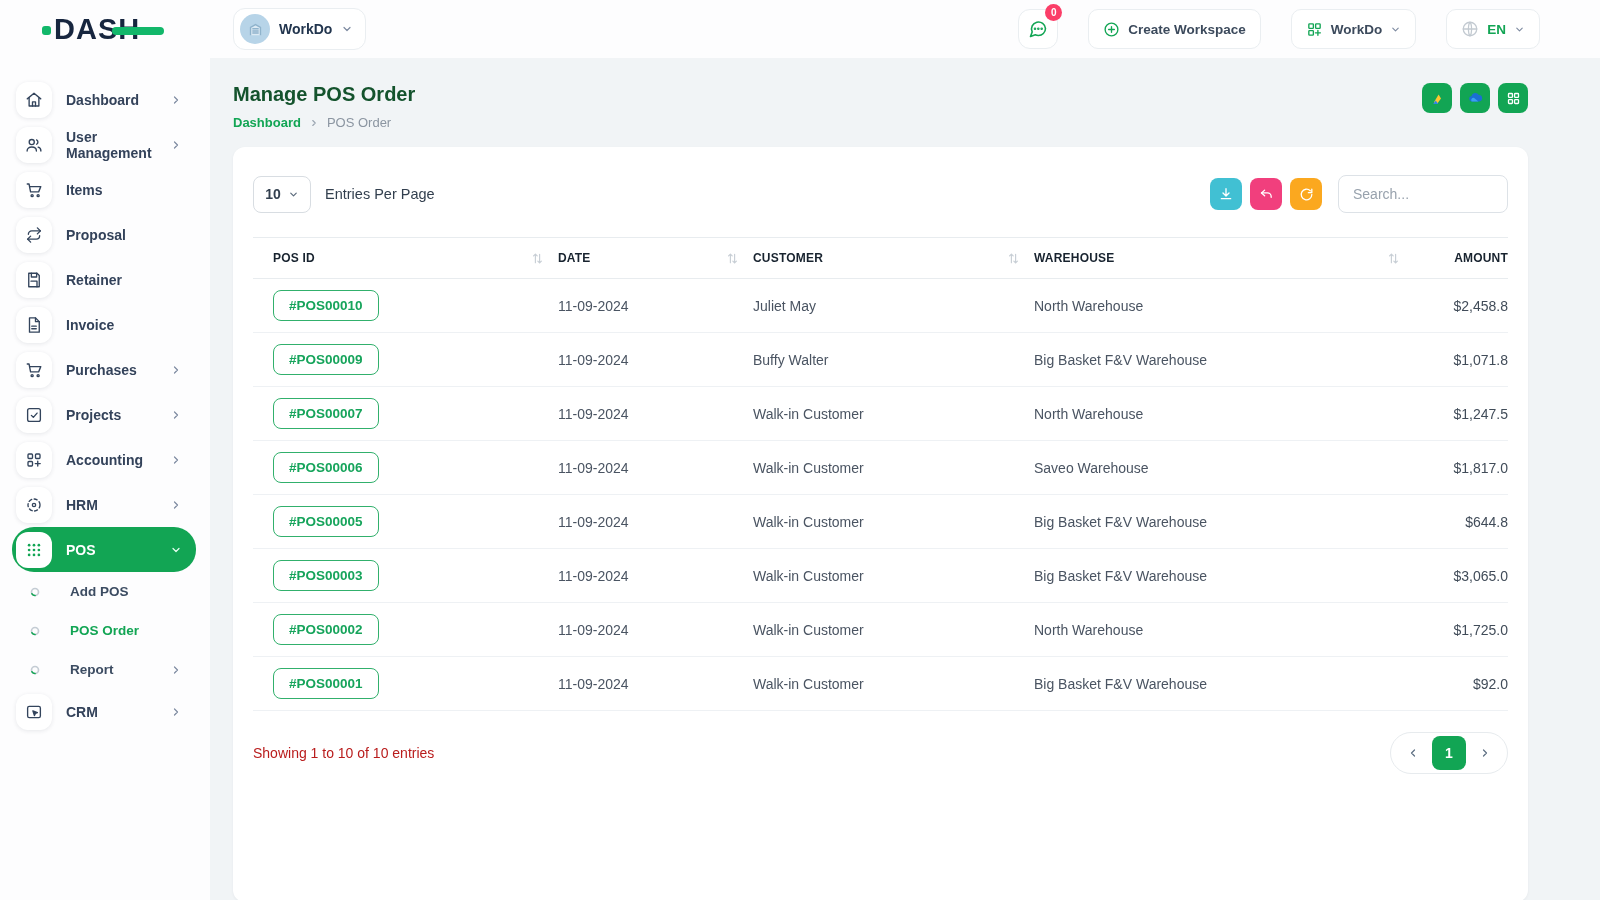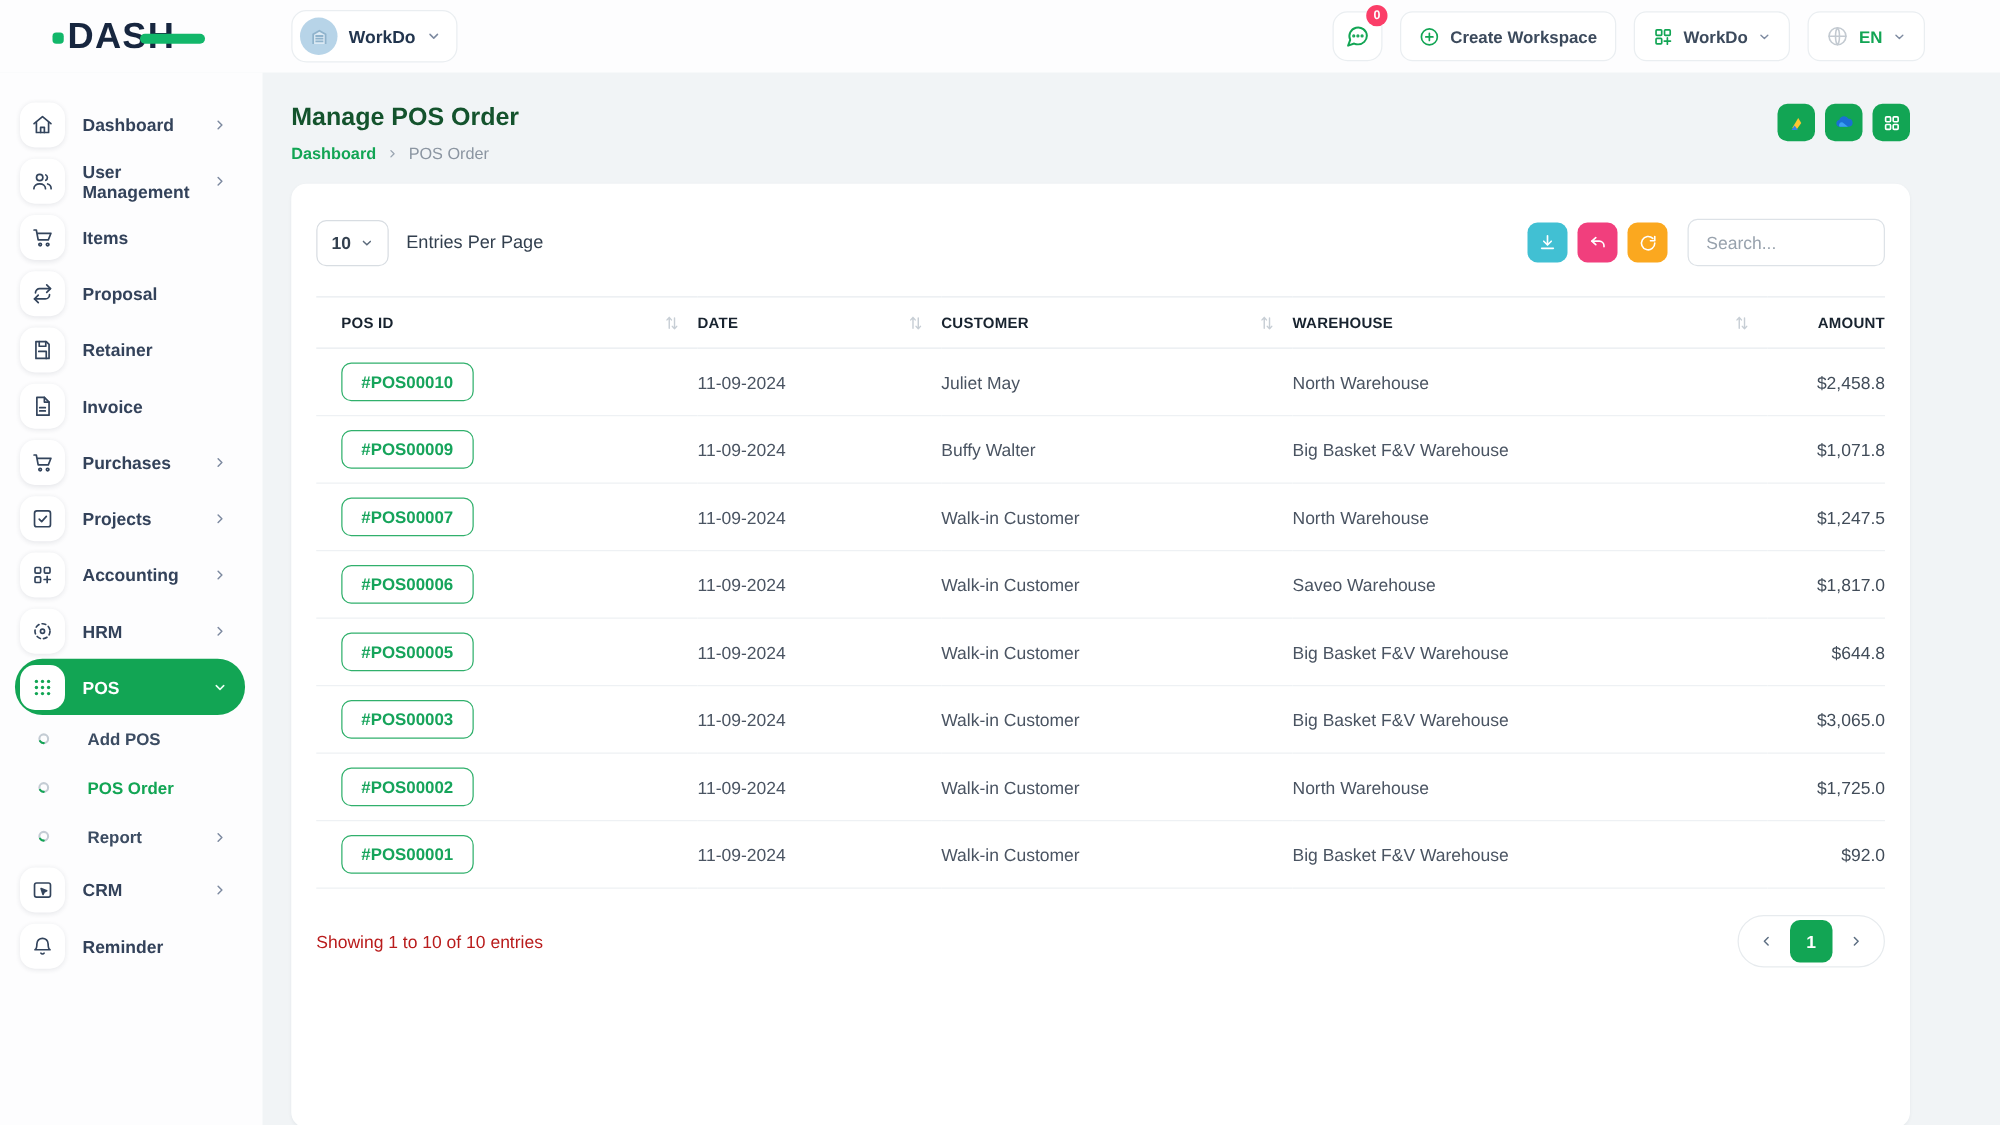--- a/index.html
+++ b/index.html
@@ -36,21 +36,21 @@
     background: #fff; border: 1px solid #eaeef1; display: flex; align-items: center; justify-content: center; cursor: pointer;
   }
   .badge {
     position: absolute; top: -6px; right: -5px; min-width: 17px; height: 17px; border-radius: 9px;
     background: #fb3e68; color: #fff; font-size: 10px; font-weight: 700;
     display: flex; align-items: center; justify-content: center; padding: 0 4px;
   }
   .pill-btn {
     height: 40px; padding: 0 14px; background: #fff; border: 1px solid #eaeef1; border-radius: 10px;
     display: flex; align-items: center; gap: 8px; cursor: pointer;
-    font-size: 13.5px; font-weight: 600; color: #3c4a5c;
+    font-size: 13.5px; font-weight: 600; color: #3c4a5c; margin-left: 16px;
   }
   .lang-value { color: #12a554; font-weight: 700; font-size: 13.5px; }
 
   
   .sidebar { grid-row: 2; grid-column: 1; background: #fdfdfe; padding: 19px 0 0 0; overflow: hidden; }
   .side-item {
     height: 45px; margin: 0 14px 0 12px; display: flex; align-items: center; gap: 14px;
     padding-left: 4px; cursor: pointer; border-radius: 22px;
   }
   .icon-tile {
@@ -91,21 +91,21 @@
     display: flex; align-items: center; justify-content: center; gap: 7px; cursor: pointer;
     font-size: 14px; color: #323f4e; font-weight: 600;
   }
   .epp-label { margin-left: 14px; font-size: 14.5px; color: #323f4e; }
   .toolbar-right { margin-left: auto; display: flex; align-items: center; gap: 8px; }
   .tool-btn { width: 32px; height: 32px; border-radius: 8px; border: none; display: flex; align-items: center; justify-content: center; cursor: pointer; color: #fff; }
   .tool-download { background: #41c0d3; }
   .tool-undo { background: #f13f7d; }
   .tool-refresh { background: #fba81f; }
   .search-input {
-    margin-left: 8px; width: 158px; height: 38px; border: 1px solid #dde2e7; border-radius: 8px;
+    margin-left: 8px; width: 170px; height: 38px; border: 1px solid #dde2e7; border-radius: 8px;
     padding: 0 14px; font-size: 14px; color: #333; font-family: "Liberation Sans", sans-serif; outline: none;
   }
   .search-input::placeholder { color: #98a2ad; }
 
   table { width: 100%; border-collapse: collapse; table-layout: fixed; margin-top: 24px; }
   thead th {
     height: 41px; border-top: 1px solid #e8ecef; border-bottom: 1px solid #e8ecef;
     font-size: 12px; font-weight: 700; color: #18232f; text-align: left; letter-spacing: 0.2px;
     padding: 0; cursor: pointer; position: relative;
   }
@@ -391,29 +391,20 @@
           <rect x="3.5" y="4.5" width="17" height="15" rx="2.2"></rect>
           <path d="M10.5 10.5l6 2.3-2.7 1.2-1.2 2.7z" fill="currentColor"></path>
         </svg>
       </span>
       <span class="side-label">CRM</span>
       <span class="side-chev">
         <svg width="12" height="12" viewBox="0 0 24 24" fill="none" stroke="currentColor" stroke-width="2.4" stroke-linecap="round" stroke-linejoin="round">
           <path d="M9 6l6 6-6 6"></path>
         </svg>
       </span>
-    </div>
-    <div class="side-item">
-      <span class="icon-tile">
-        <svg width="18" height="18" viewBox="0 0 24 24" fill="none" stroke="currentColor" stroke-width="1.8" stroke-linecap="round" stroke-linejoin="round">
-          <path d="M18 9.5a6 6 0 0 0-12 0c0 5-2 6.2-2 6.2h16s-2-1.2-2-6.2"></path>
-          <path d="M10.3 19.3a2 2 0 0 0 3.4 0"></path>
-        </svg>
-      </span>
-      <span class="side-label">Reminder</span>
     </div>
   </nav>
 
 <main class="main">
   <div class="page-head">
     <div>
       <h1 class="page-title">Manage POS Order</h1>
       <div class="breadcrumb">
         <span class="crumb-link">Dashboard</span>
         <span class="crumb-sep">

